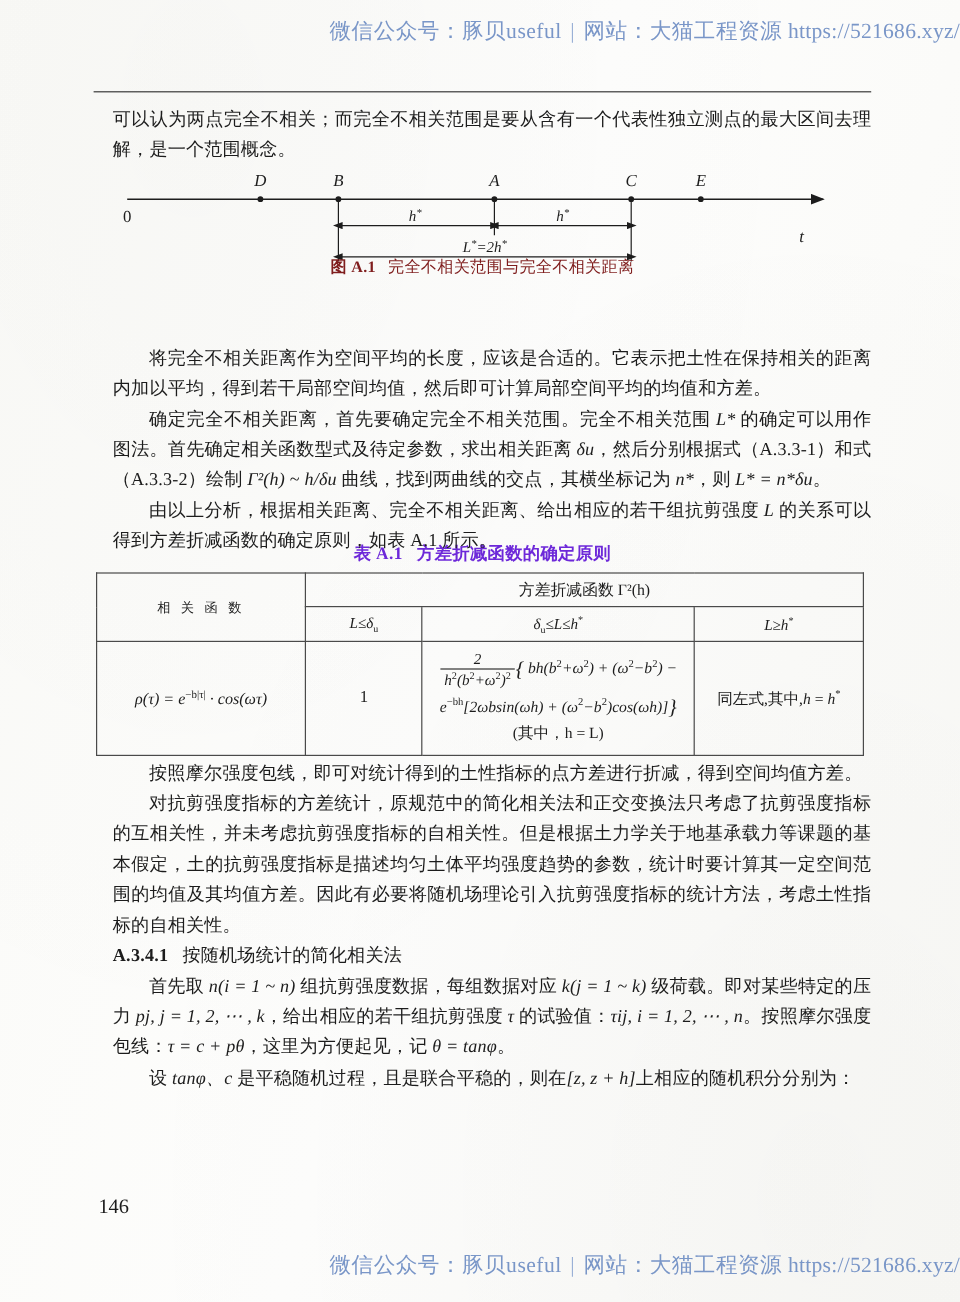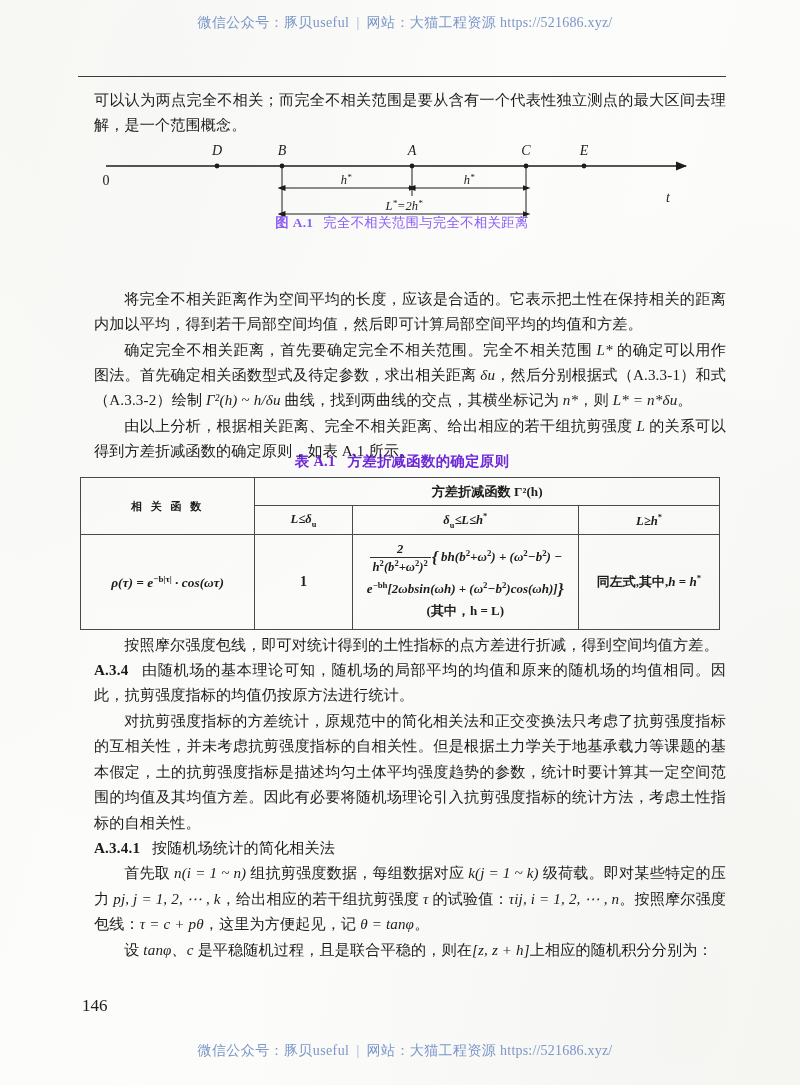--- a/index.html
+++ b/index.html
@@ -27,23 +27,23 @@
       radial-gradient(ellipse at 20% 8%, rgba(0,0,0,0.016), transparent 60%),
       radial-gradient(ellipse at 85% 92%, rgba(0,0,0,0.018), transparent 62%),
       linear-gradient(105deg, rgba(250,250,247,1) 0%, rgba(253,253,252,1) 48%, rgba(249,249,246,1) 100%);
     pointer-events: none;
     z-index: 0;
   }
   .layer { position: relative; z-index: 1; }
 
   
   .watermark {
-    text-align: center;
+    text-align: right;
     color: #6f8ec4;
-    font-size: 14px;
+    font-size: 18px;
     letter-spacing: 0.4px;
     white-space: nowrap;
     font-family: "Liberation Serif", "DejaVu Serif", serif;
     opacity: 0.92;
     padding-left: 10px;
   }
   .watermark .sep {
     color: #8ea7d2;
     margin: 0 7px;
     font-weight: 300;
@@ -113,21 +113,21 @@
     height: 92px;
   }
   #fig-caption {
     position: absolute;
     top: 214px;
     left: 78px;
     width: 648px;
     text-align: center;
     font-size: 13.4px;
     letter-spacing: 0.3px;
-    color: #8b5cf6;
+    color: #7f1d1d;
   }
   #fig-caption .lbl { font-weight: bold; margin-right: 10px; }
 
   
   #tbl-caption {
     position: absolute;
     top: 452px;
     left: 78px;
     width: 648px;
     text-align: center;
@@ -144,21 +144,21 @@
     width: 640px;
     border-collapse: collapse;
     font-size: 12.6px;
     color: #1c1c1c;
     background: transparent;
   }
   #tableA1 td, #tableA1 th {
     border: 1px solid #4a4a4a;
     text-align: center;
     vertical-align: middle;
-    font-weight: bold;
+    font-weight: normal;
     padding: 3px 12px;
   }
   #tableA1 .outer-l { border-left-width: 1.6px; }
   #tableA1 .outer-r { border-right-width: 1.6px; }
   #tableA1 .outer-t { border-top-width: 1.6px; }
   #tableA1 .outer-b { border-bottom-width: 1.6px; }
   .cell-cn { font-size: 11px; letter-spacing: 3px; }
   .formula-main {
     font-size: 13px;
     line-height: 22px;
@@ -217,21 +217,20 @@
     <p class="body ind">将完全不相关距离作为空间平均的长度，应该是合适的。它表示把土性在保持相关的距离内加以平均，得到若干局部空间均值，然后即可计算局部空间平均的均值和方差。</p>
 
     <p class="body ind"><span>确定完全不相关距离，首先要确定完全不相关范围。完全不相关范围 </span><span class="mth">L*</span><span> 的确定可以用作图法。首先确定相关函数型式及待定参数，求出相关距离 </span><span class="mth">δu</span><span>，然后分别根据式（A.3.3-1）和式（A.3.3-2）绘制 </span><span class="mth">Γ²(h)</span> ~ <span class="mth">h/δu</span><span> 曲线，找到两曲线的交点，其横坐标记为 </span><span class="mth">n*</span><span>，则 </span><span class="mth">L* = n*δu</span>。</p>
 
     <p class="body ind"><span>由以上分析，根据相关距离、完全不相关距离、给出相应的若干组抗剪强度 </span><span class="mth">L</span><span> 的关系可以得到方差折减函数的确定原则，如表 A.1 所示。</span></p>
 
     <div style="height:168px"></div>
 
     <p class="body ind">按照摩尔强度包线，即可对统计得到的土性指标的点方差进行折减，得到空间均值方差。</p>
 
-    <p class="body"><span class="heading">A.3.4</span>&nbsp;&nbsp;&nbsp;<span>由随机场的基本理论可知，随机场的局部平均的均值和原来的随机场的均值相同。因此，抗剪强度指标的均值仍按原方法进行统计。</span></p>
 
     <p class="body ind">对抗剪强度指标的方差统计，原规范中的简化相关法和正交变换法只考虑了抗剪强度指标的互相关性，并未考虑抗剪强度指标的自相关性。但是根据土力学关于地基承载力等课题的基本假定，土的抗剪强度指标是描述均匀土体平均强度趋势的参数，统计时要计算其一定空间范围的均值及其均值方差。因此有必要将随机场理论引入抗剪强度指标的统计方法，考虑土性指标的自相关性。</p>
 
     <p class="body"><span class="heading">A.3.4.1</span>&nbsp;&nbsp;&nbsp;<span>按随机场统计的简化相关法</span></p>
 
     <p class="body ind"><span>首先取 </span><span class="mth">n(i = 1 ~ n)</span><span> 组抗剪强度数据，每组数据对应 </span><span class="mth">k(j = 1 ~ k)</span><span> 级荷载。即对某些特定的压力 </span><span class="mth">pj, j = 1, 2, ⋯ , k</span><span>，给出相应的若干组抗剪强度 </span><span class="mth">τ</span><span> 的试验值：</span><span class="mth">τij, i = 1, 2, ⋯ , n</span><span>。按照摩尔强度包线：</span><span class="mth">τ = c + pθ</span><span>，这里为方便起见，记 </span><span class="mth">θ = tanφ</span>。</p>
 
     <p class="body ind"><span>设 </span><span class="mth">tanφ、c</span><span> 是平稳随机过程，且是联合平稳的，则在</span><span class="mth">[z, z + h]</span><span>上相应的随机积分分别为：</span></p>
 
   </div>

